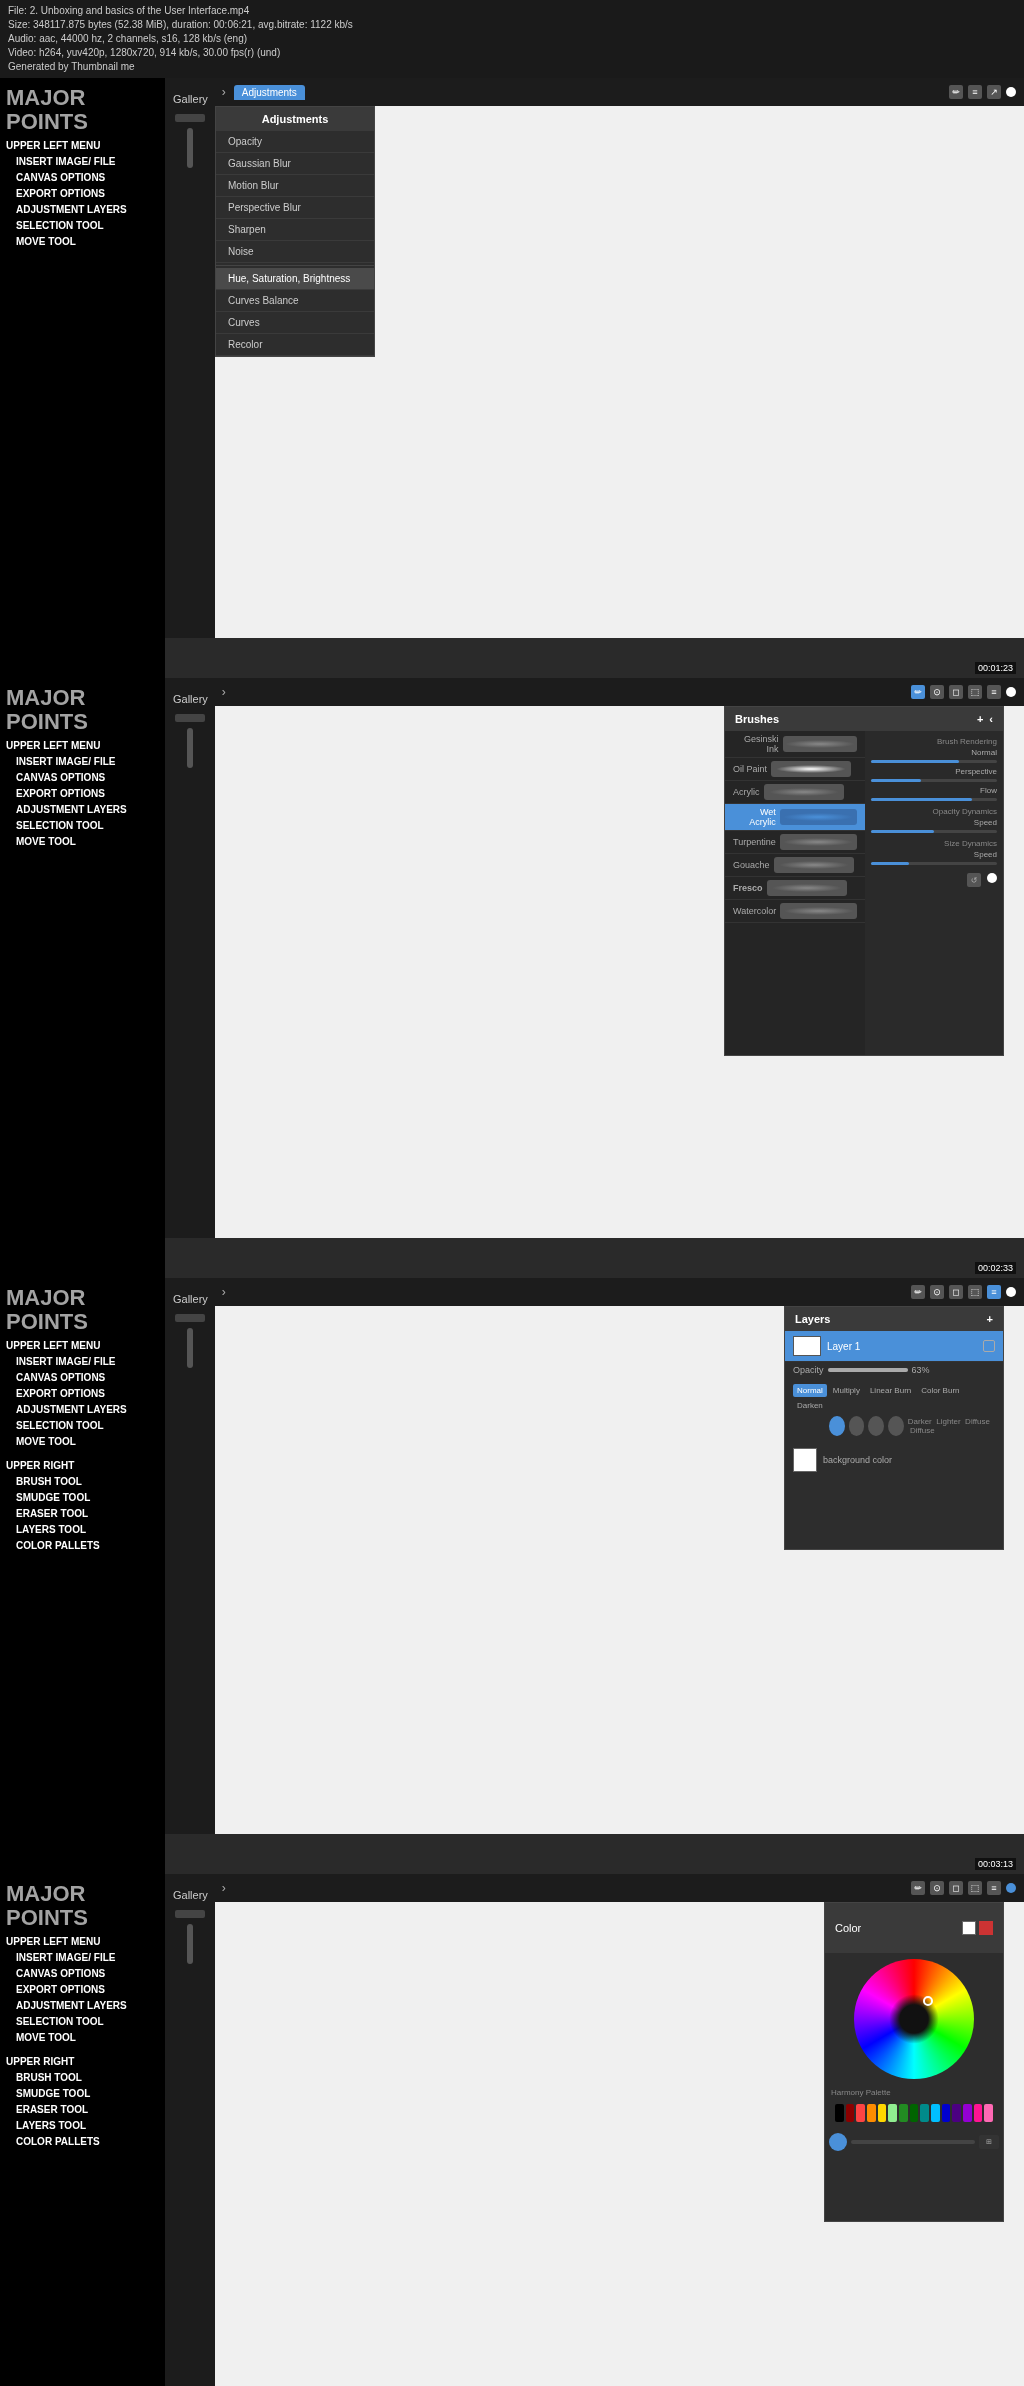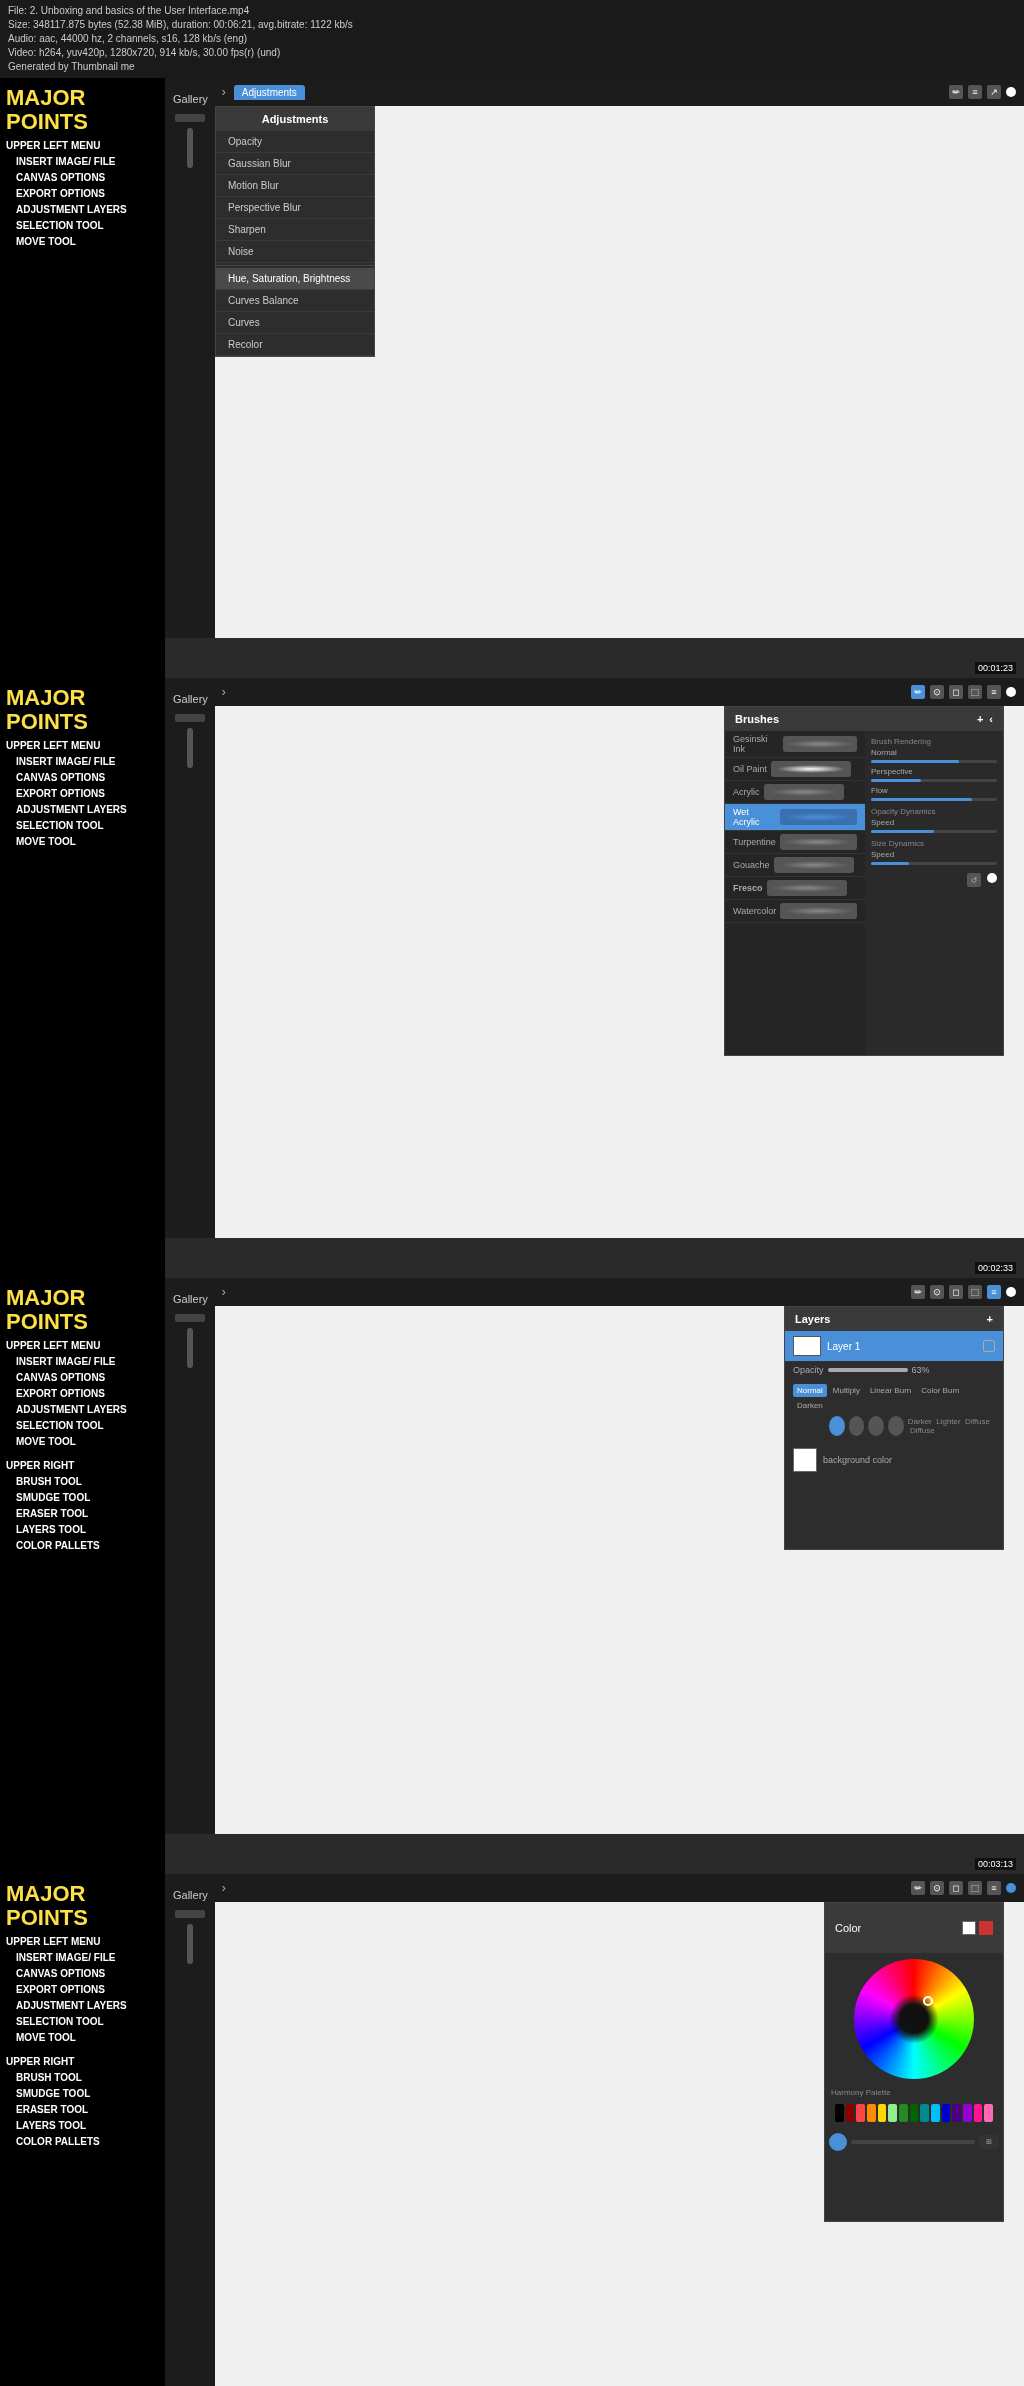--- a/index.html
+++ b/index.html
@@ -35,21 +35,21 @@
       min-width: 165px;
       background: #000;
       padding: 8px 6px;
       display: flex;
       flex-direction: column;
     }
 
     .major-points-title {
       font-size: 22px;
       font-weight: 900;
-      color: #fde047;
+      color: #a3a3a3;
       text-transform: uppercase;
       line-height: 1.1;
       margin-bottom: 4px;
     }
 
     .points-list {
       font-size: 10px;
       font-weight: bold;
       color: #fff;
       line-height: 1.6;
@@ -195,20 +195,21 @@
       position: absolute;
       top: 28px;
       right: 20px;
       width: 280px;
       height: 350px;
       background: #2d2d2d;
       border: 1px solid #444;
       z-index: 10;
       display: flex;
       flex-direction: column;
+      text-align: right;
     }
 
     .brushes-header {
       background: #3a3a3a;
       padding: 6px 10px;
       font-size: 11px;
       font-weight: bold;
       color: #fff;
       display: flex;
       justify-content: space-between;

